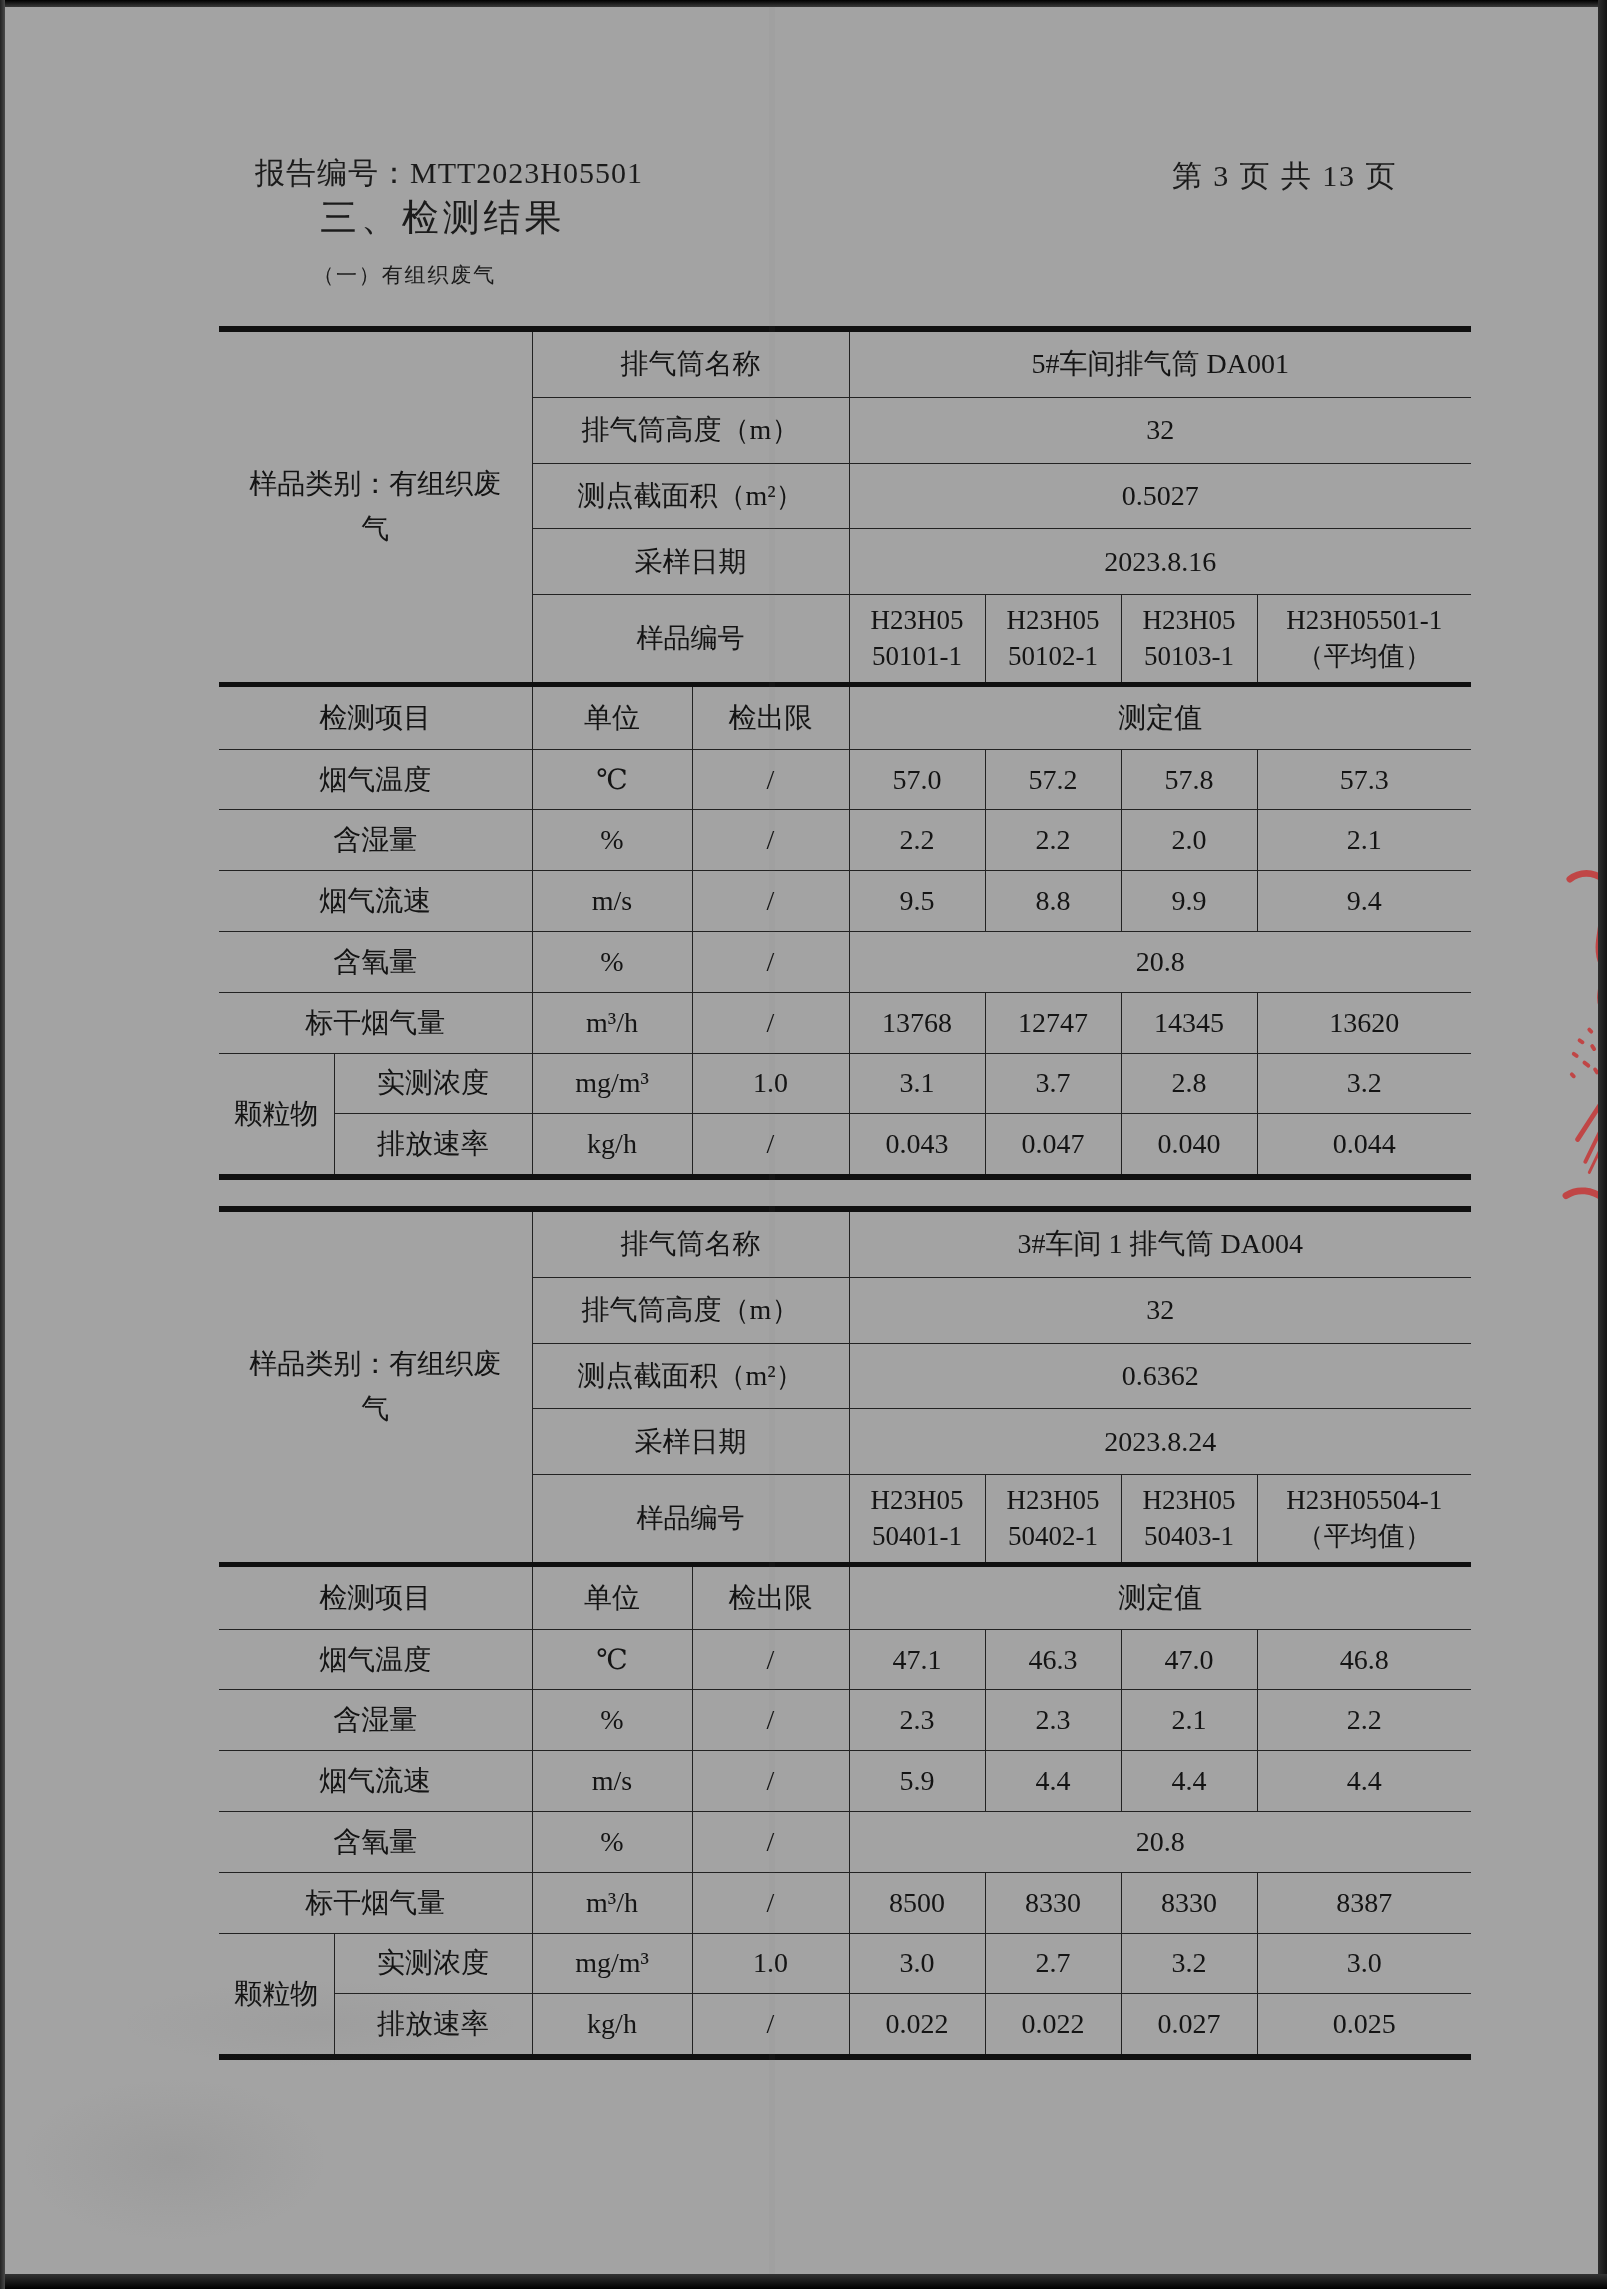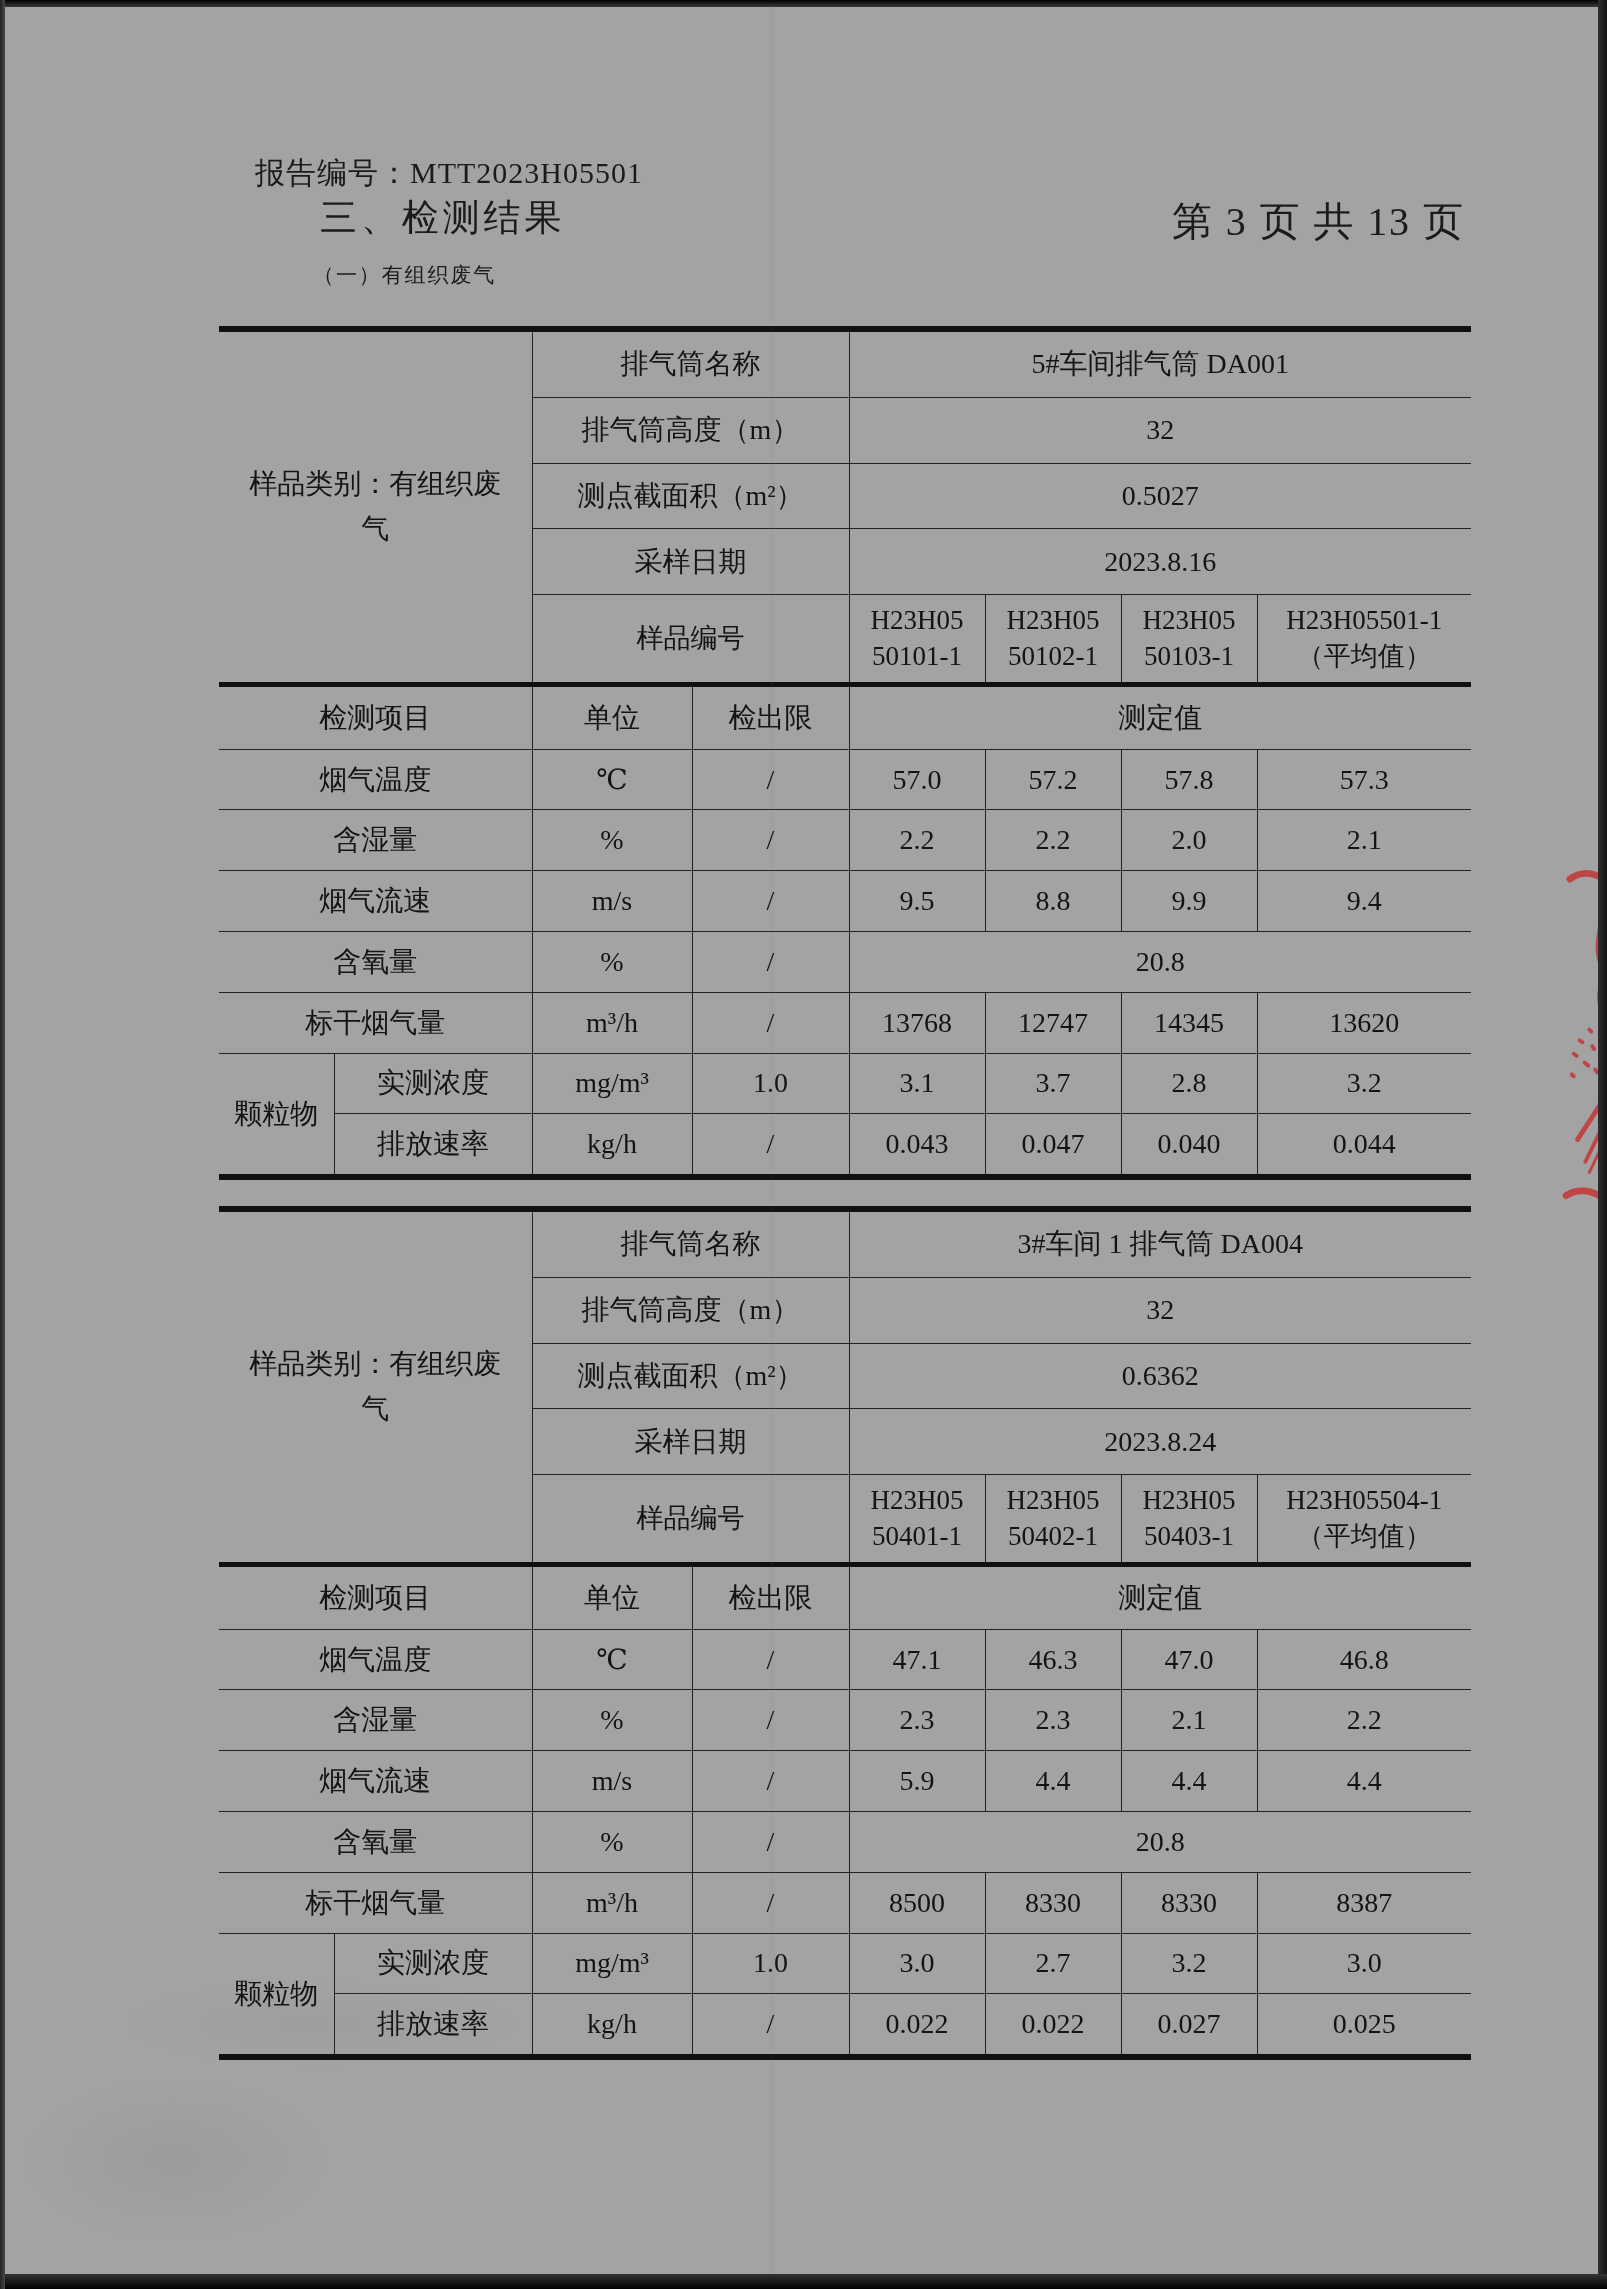--- a/index.html
+++ b/index.html
@@ -20,21 +20,21 @@
   
   .crease{position:absolute;top:0;left:769px;width:5.8px;height:100%;background:rgba(110,110,110,0.05);}
   .smudge{position:absolute;pointer-events:none;}
   .sm1{left:19.4px;top:2077px;width:311px;height:165px;background:radial-gradient(ellipse at center,rgba(90,90,90,0.10),rgba(90,90,90,0) 70%);}
   .sm2{left:116px;top:1980px;width:408px;height:87px;background:radial-gradient(ellipse at center,rgba(90,90,90,0.07),rgba(90,90,90,0) 70%);}
   .redink{position:absolute;left:1560px;top:850px;}
 
   
   .hline{position:absolute;white-space:nowrap;}
   .report-line{left:255px;top:153px;font-size:30px;letter-spacing:1px;}
-  .page-ind{left:1172px;top:156px;font-size:40px;letter-spacing:1.9px;margin-top:38px;}
+  .page-ind{left:1172px;top:156px;font-size:30px;letter-spacing:1.9px;}
   .sec-title{left:320px;top:193px;font-size:37px;font-weight:normal;letter-spacing:3.9px;}
   .subsec-title{left:313px;top:261px;font-size:21px;letter-spacing:1.9px;}
 
   
   table.rpt{
     position:absolute;left:219px;width:1252px;
     border-collapse:collapse;table-layout:fixed;
     font-size:28px;color:#141414;
     border-top:6.8px solid #101010;
     border-bottom:6.8px solid #101010;

